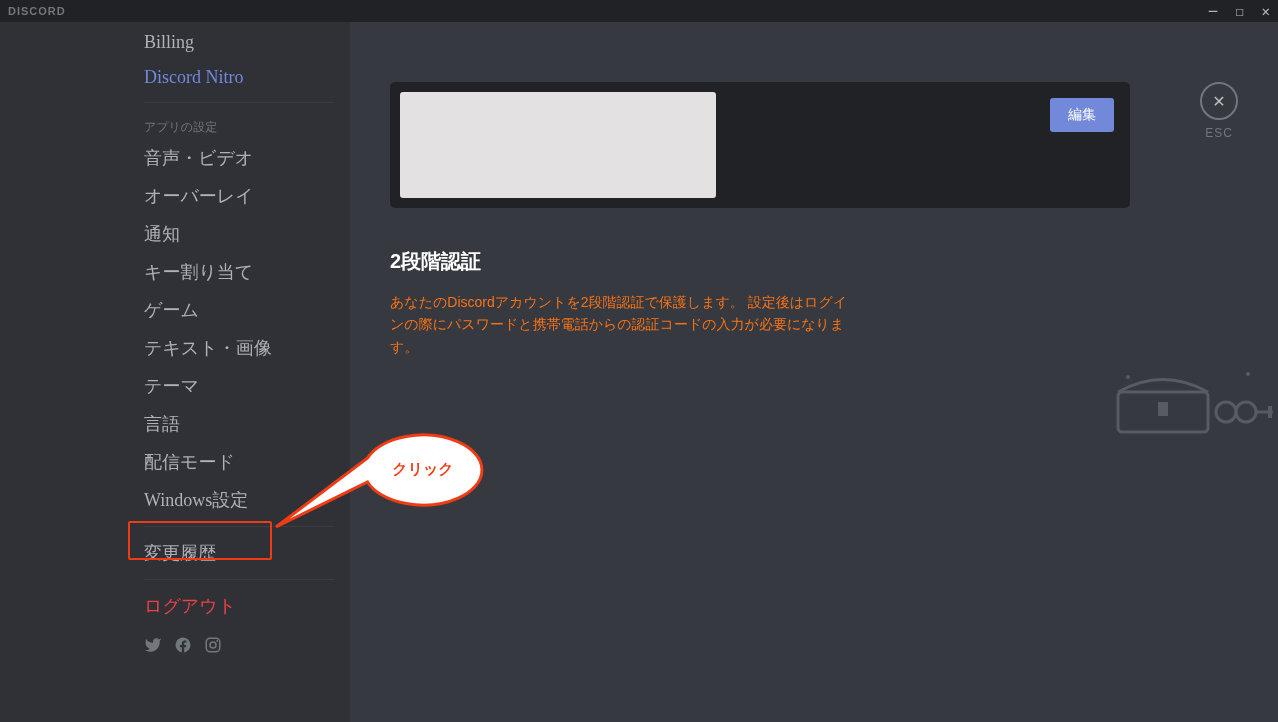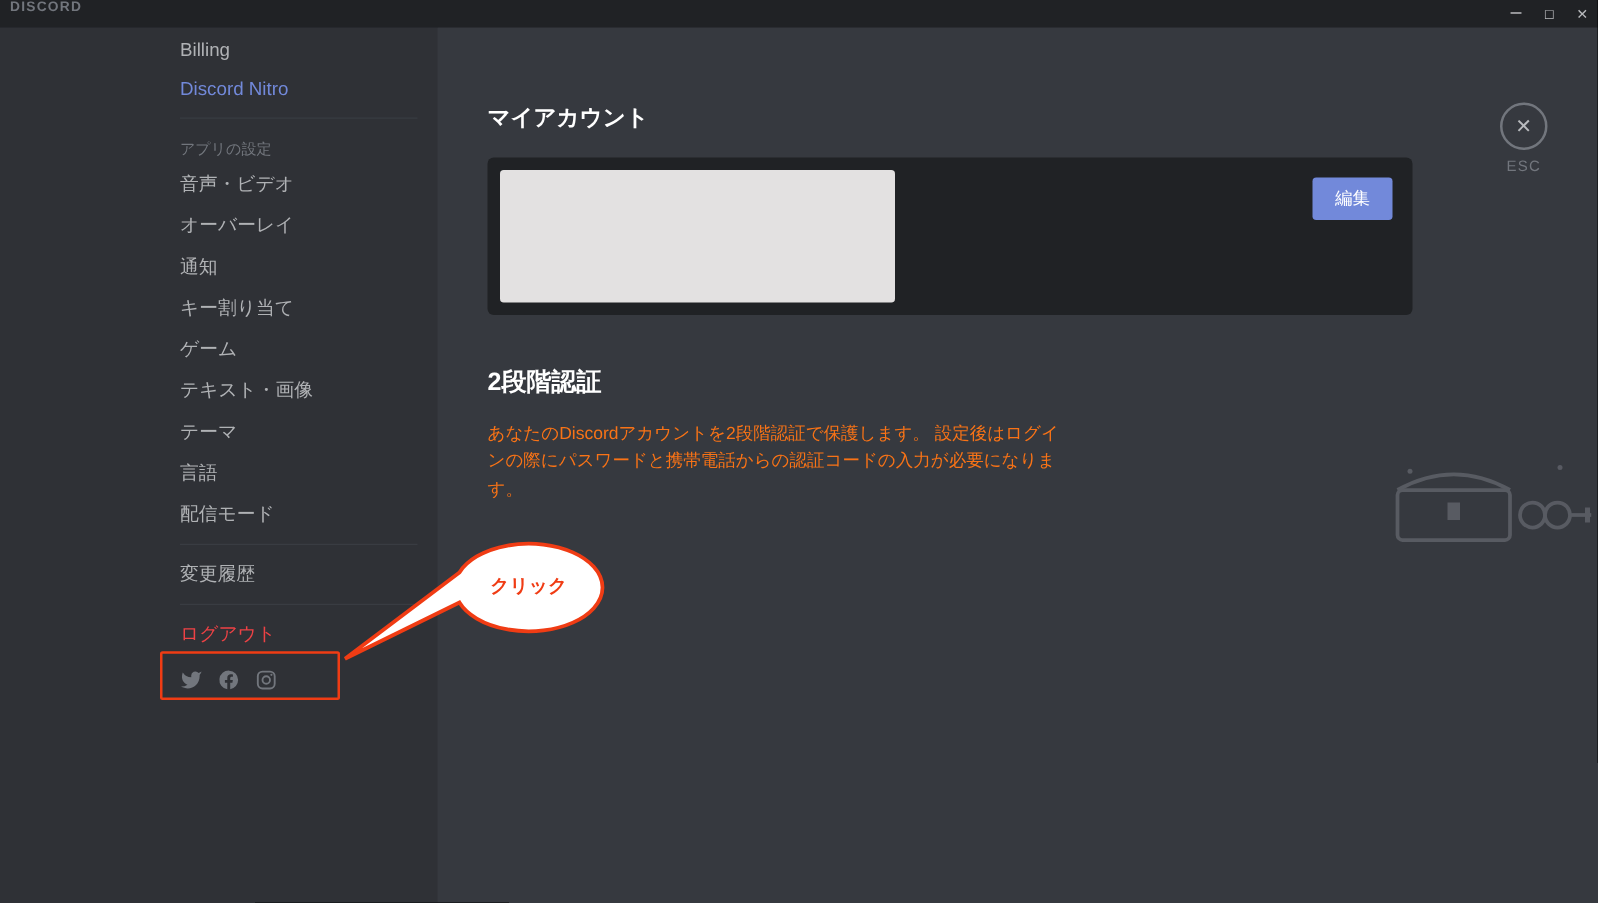--- a/index.html
+++ b/index.html
@@ -9,20 +9,21 @@
     height: 722px;
     font-family: "Hiragino Kaku Gothic Pro", "Meiryo", "MS PGothic", sans-serif;
     background: #000;
     color: #b9bbbe;
     overflow: hidden;
   }
   .titlebar {
     height: 22px;
     background: #202225;
     display: flex;
+    align-items: center;
     justify-content: space-between;
     padding: 0 8px;
     color: #72767d;
   }
   .titlebar .app-name {
     font-size: 11px;
     letter-spacing: 1px;
     font-weight: 700;
     color: #72767d;
   }
@@ -52,23 +53,24 @@
     overflow: hidden;
   }
   .sidebar {
     width: 210px;
     padding-top: 4px;
   }
   .side-item {
     padding: 6px 10px;
     border-radius: 3px;
     color: #b0b2b5;
-    font-size: 15px;
+    font-size: 18px;
     cursor: pointer;
     margin-bottom: 2px;
+    font-family: Liberation Serif, serif;
   }
   .side-item.highlight {
     color: #7289da;
     font-weight: 500;
   }
   .side-header {
     padding: 8px 10px 4px 10px;
     color: #72767d;
     font-size: 12px;
   }
@@ -212,20 +214,21 @@
       <div class="side-header">アプリの設定</div>
       <div class="side-item">音声・ビデオ</div>
       <div class="side-item">オーバーレイ</div>
       <div class="side-item">通知</div>
       <div class="side-item">キー割り当て</div>
       <div class="side-item">ゲーム</div>
       <div class="side-item">テキスト・画像</div>
       <div class="side-item">テーマ</div>
       <div class="side-item">言語</div>
       <div class="side-item">配信モード</div>
+      <div class="side-item">Windows設定</div>
       <div class="side-sep"></div>
       <div class="side-item">変更履歴</div>
       <div class="side-sep"></div>
       <div class="side-item logout" id="logout-item">ログアウト</div>
       <div class="social-row">
         <span>
           <svg width="18" height="18" viewBox="0 0 24 24">
               <path d="M23 3a10.9 10.9 0 0 1-3.14 1.53A4.48 4.48 0 0 0 12 8v1A10.66 10.66 0 0 1 3 4s-4 9 5 13a11.64 11.64 0 0 1-7 2c9 5 20 0 20-11.5a4.5 4.5 0 0 0-.08-.83A7.72 7.72 0 0 0 23 3z"></path>
             </svg>
         </span>
@@ -240,21 +243,20 @@
               <circle cx="12" cy="12" r="4" fill="none" stroke="#72767d" stroke-width="2"></circle>
               <circle cx="17.5" cy="6.5" r="1.2"></circle>
             </svg>
         </span>
       </div>
     </div>
   </div>
 
   <div class="content-region">
     <div class="content-inner">
-      <h2 class="section-title">マイアカウント</h2>
 
       <div class="account-card">
         <div class="account-avatar-block"></div>
         <button class="btn edit">編集</button>
       </div>
 
       <div class="twofa-section">
         <h3 class="twofa-title">2段階認証</h3>
         <p class="twofa-desc">あなたのDiscordアカウントを2段階認証で保護します。 設定後はログインの際にパスワードと携帯電話からの認証コードの入力が必要になります。</p>
       </div>

